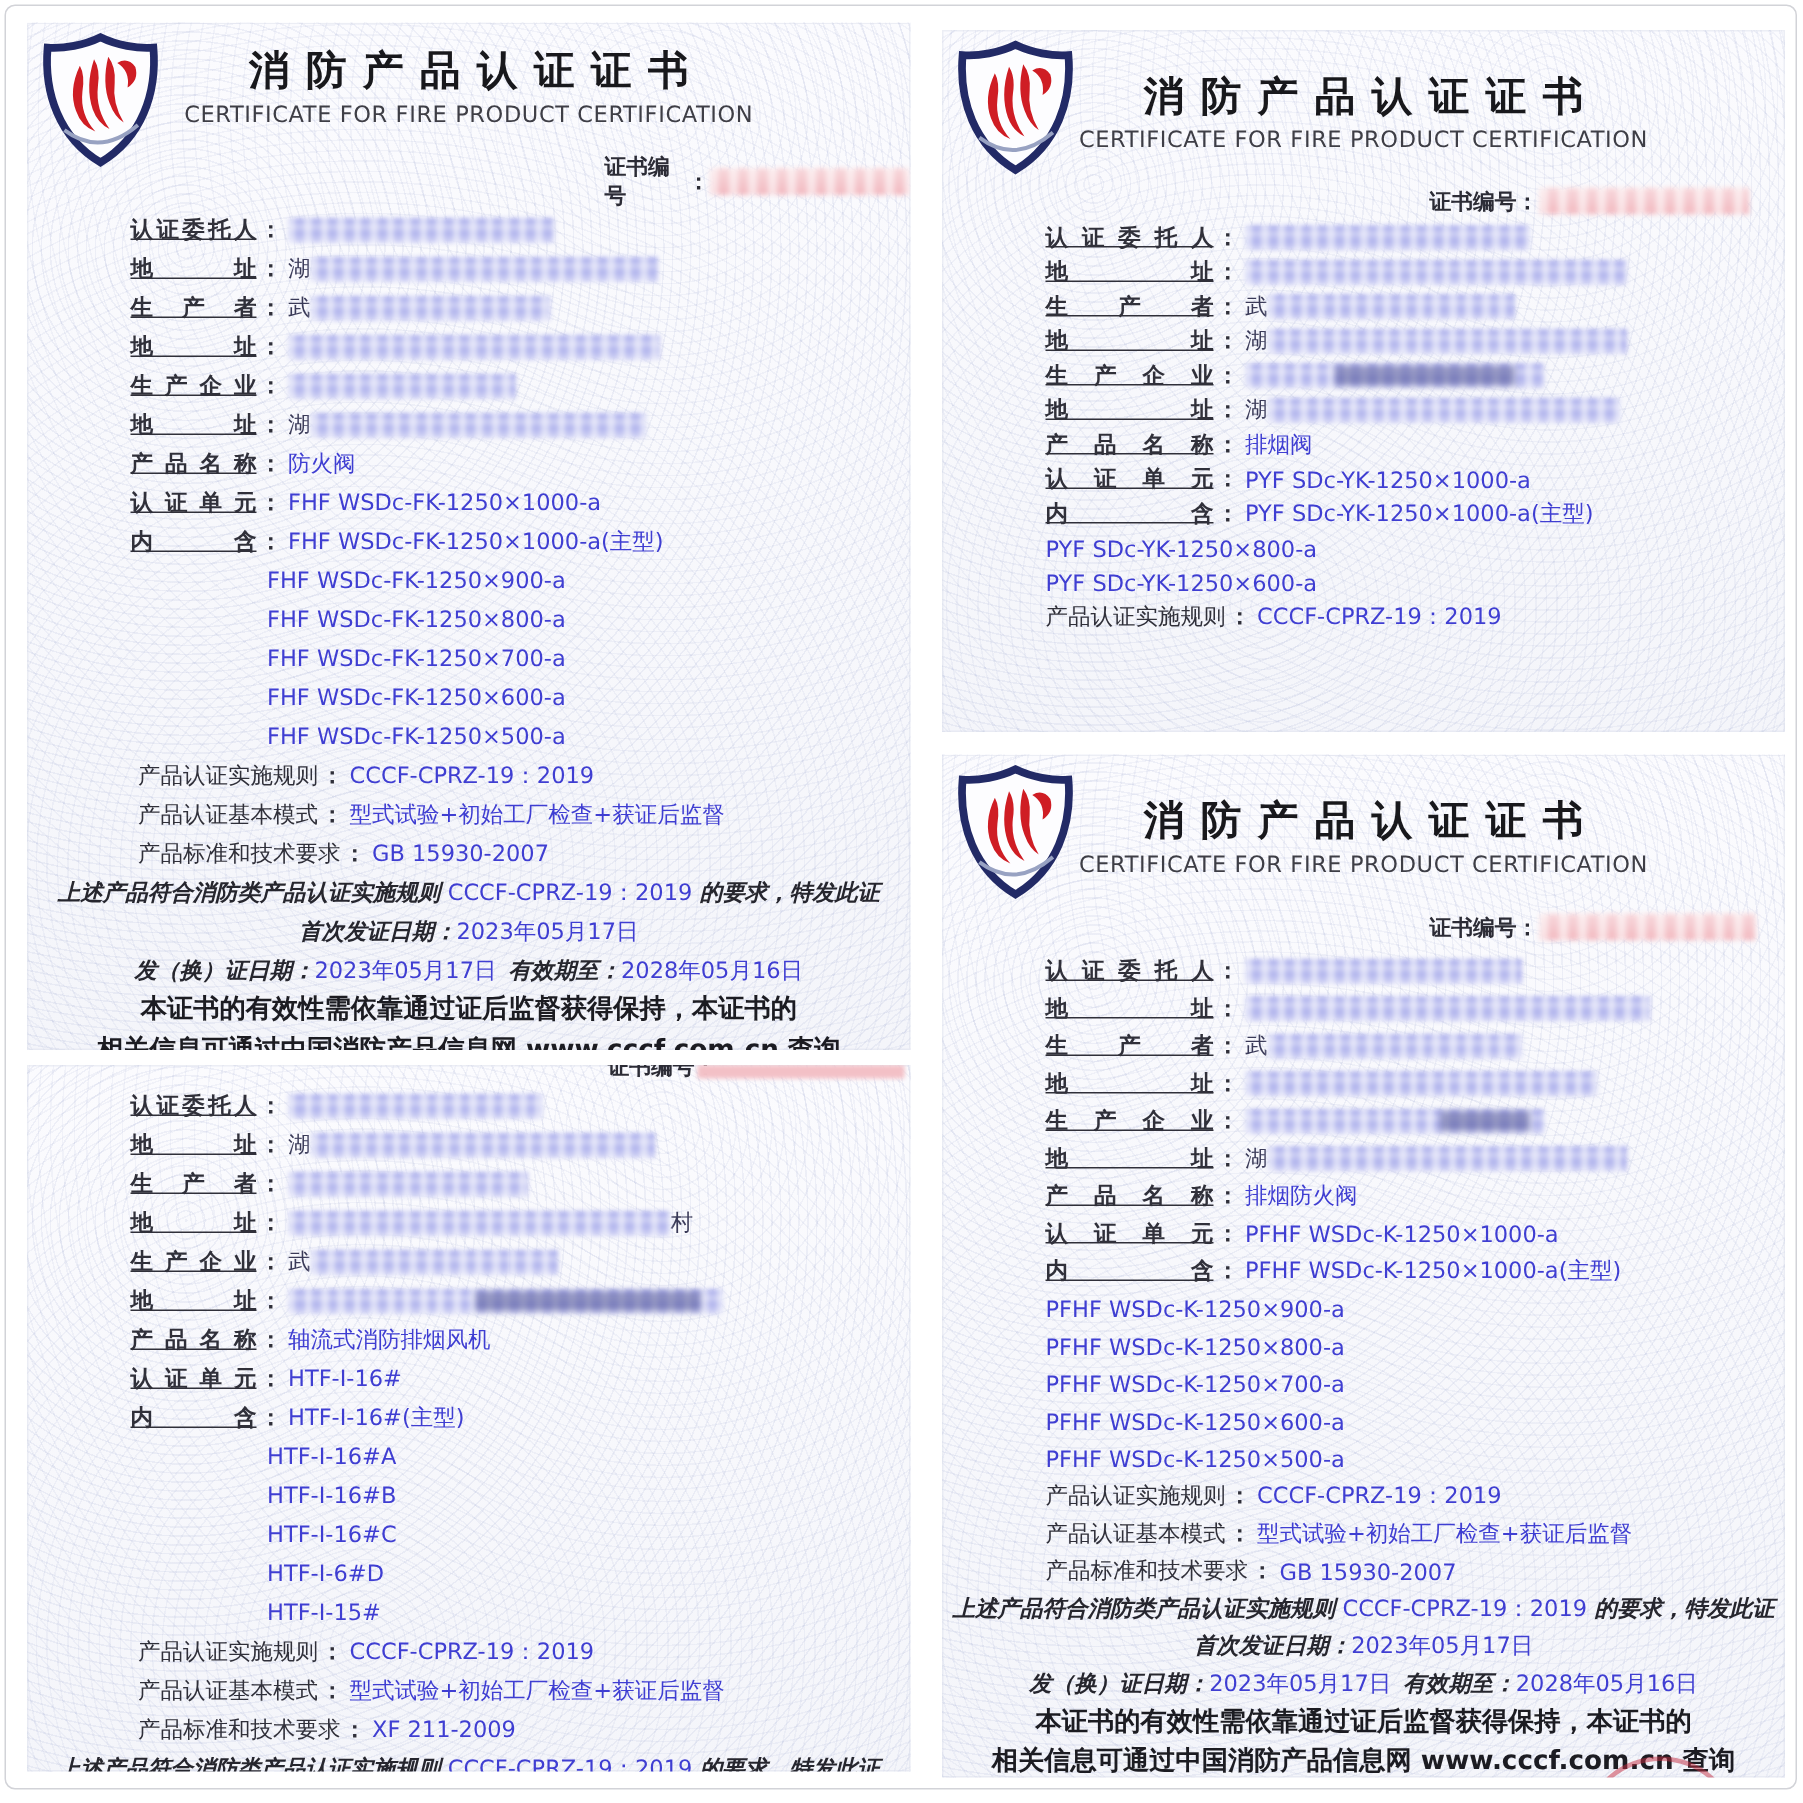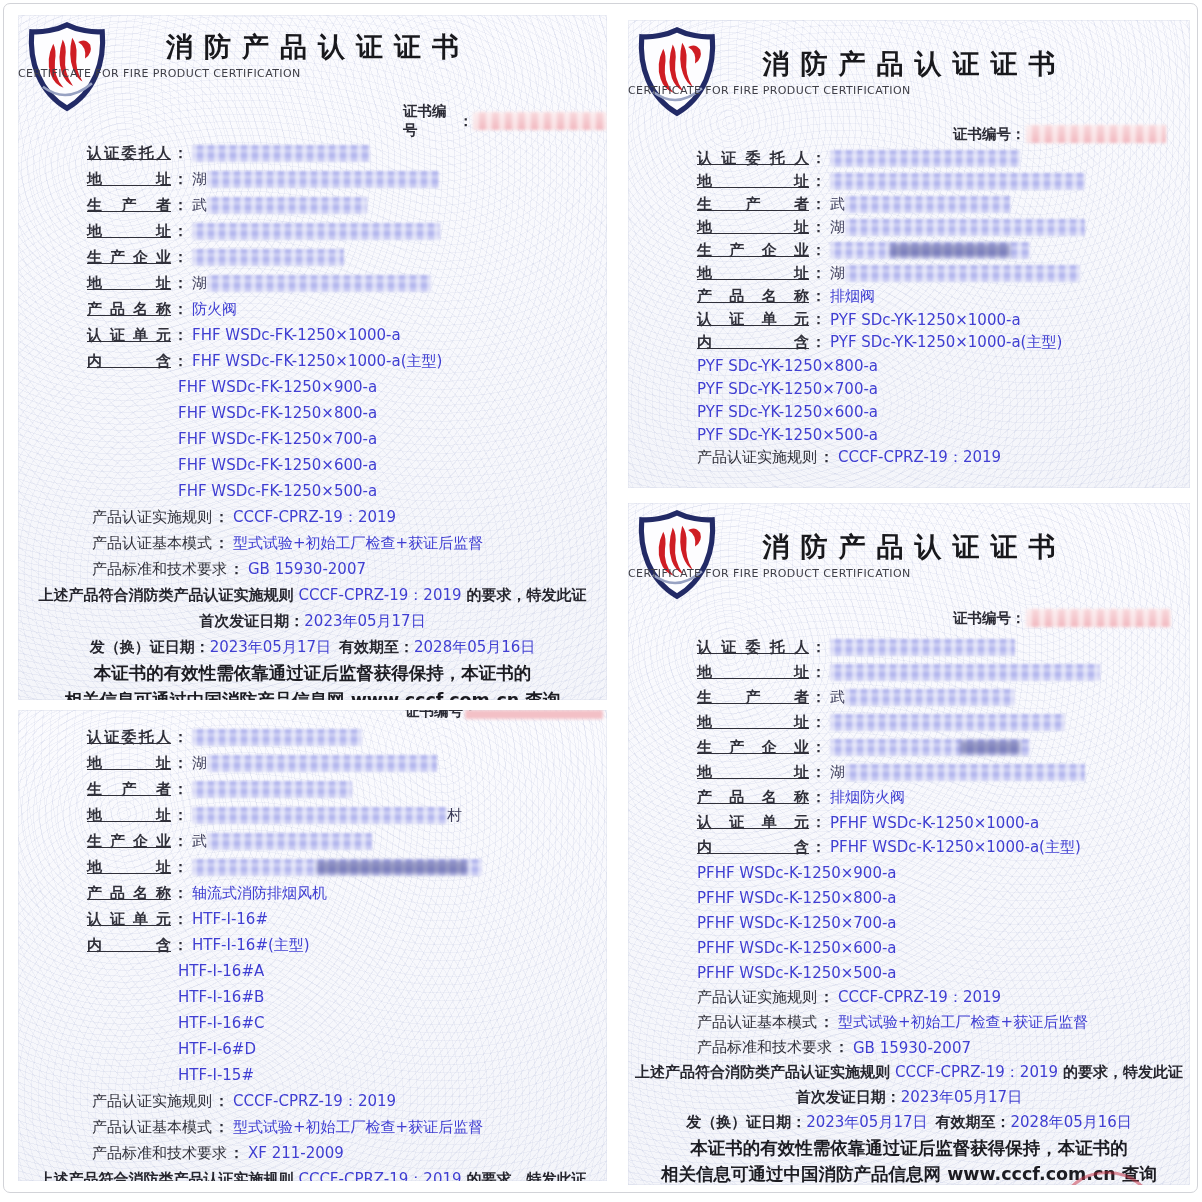--- a/index.html
+++ b/index.html
@@ -28,22 +28,22 @@
 
   .logo{position:absolute;left:6px;top:5px;width:86px;height:94px;}
   .title{
     position:absolute;left:0;right:0;text-align:center;
     font-size:27px;font-weight:bold;color:#18181c;
     letter-spacing:11px;text-indent:11px;white-space:nowrap;
   }
   #cert1 .title{top:14px;}
   #cert3 .title,#cert4 .title{top:26px;}
   .subtitle{
-    position:absolute;left:0;right:0;text-align:left;
-    font-size:11px;color:#3e3e46;letter-spacing:.4px;font-weight:500;white-space:nowrap;
+    position:absolute;left:0;right:0;text-align:center;
+    font-size:15px;color:#3e3e46;letter-spacing:.4px;font-weight:500;white-space:nowrap;
   }
   #cert1 .subtitle{top:52px;}
   #cert3 .subtitle,#cert4 .subtitle{top:64px;}
 
   .certno-row{position:absolute;height:20px;display:flex;align-items:center;font-size:14.5px;color:#2c2c36;font-weight:600;}
   #cert1 .certno-row{top:96px;left:385px;}
   #cert3 .certno-row{top:104px;left:325px;}
   #cert4 .certno-row{top:105px;left:325px;}
 
   .fields{position:absolute;left:0;right:0;}
@@ -90,21 +90,21 @@
     filter:blur(1.6px);
   }
   .smudge{
     display:inline-block;height:13px;width:150px;margin-left:-165px;
     background:rgba(80,84,150,0.55);filter:blur(2px);vertical-align:middle;
   }
 
   .crow{text-align:center;font-size:15px;white-space:nowrap;}
   .cert-l .crow{height:26px;line-height:26px;}
   .cert-r .crow{height:25px;line-height:25px;}
-  .crow .dark{color:#26262e;font-weight:600;}
+  .crow .dark{color:#26262e;font-weight:600;font-style:italic;}
   .stmt-code{margin:0 5px;}
   .crow.foot{font-size:17.5px;font-weight:bold;color:#1c1c22;}
   .cert-l .crow.foot{height:27px;line-height:27px;}
   .cert-r .crow.foot{height:26px;line-height:26px;}
 
   .clip-certno{position:absolute;top:0;left:387px;height:9px;overflow:hidden;font-size:14.5px;font-weight:600;color:#2c2c36;}
   .clip-certno .inner{display:block;transform:translateY(-8px);}
   .clip-pink{position:absolute;top:0;left:447px;width:138px;height:9px;
     background:#f3c0c6;filter:blur(1.4px);border-radius:1px;}
 
@@ -374,27 +374,21 @@
       </div>
     <div class="frow">
         <span class="lbl">内含</span>
         <span class="colon">：</span>
         <span class="val">PYF SDc-YK-1250×1000-a(主型)</span>
       </div>
     <div class="frow sub">
         <span class="val">PYF SDc-YK-1250×800-a</span>
       </div>
     <div class="frow sub">
-        <span class="val">PYF SDc-YK-1250×700-a</span>
-      </div>
-    <div class="frow sub">
         <span class="val">PYF SDc-YK-1250×600-a</span>
-      </div>
-    <div class="frow sub">
-        <span class="val">PYF SDc-YK-1250×500-a</span>
       </div>
     <div class="frow long">
         <span class="lbl-long">产品认证实施规则</span>
         <span class="colon">：</span>
         <span class="val">CCCF-CPRZ-19：2019</span>
       </div>
   </div>
 </div>
 
 <div class="cert cert-r" id="cert4">

